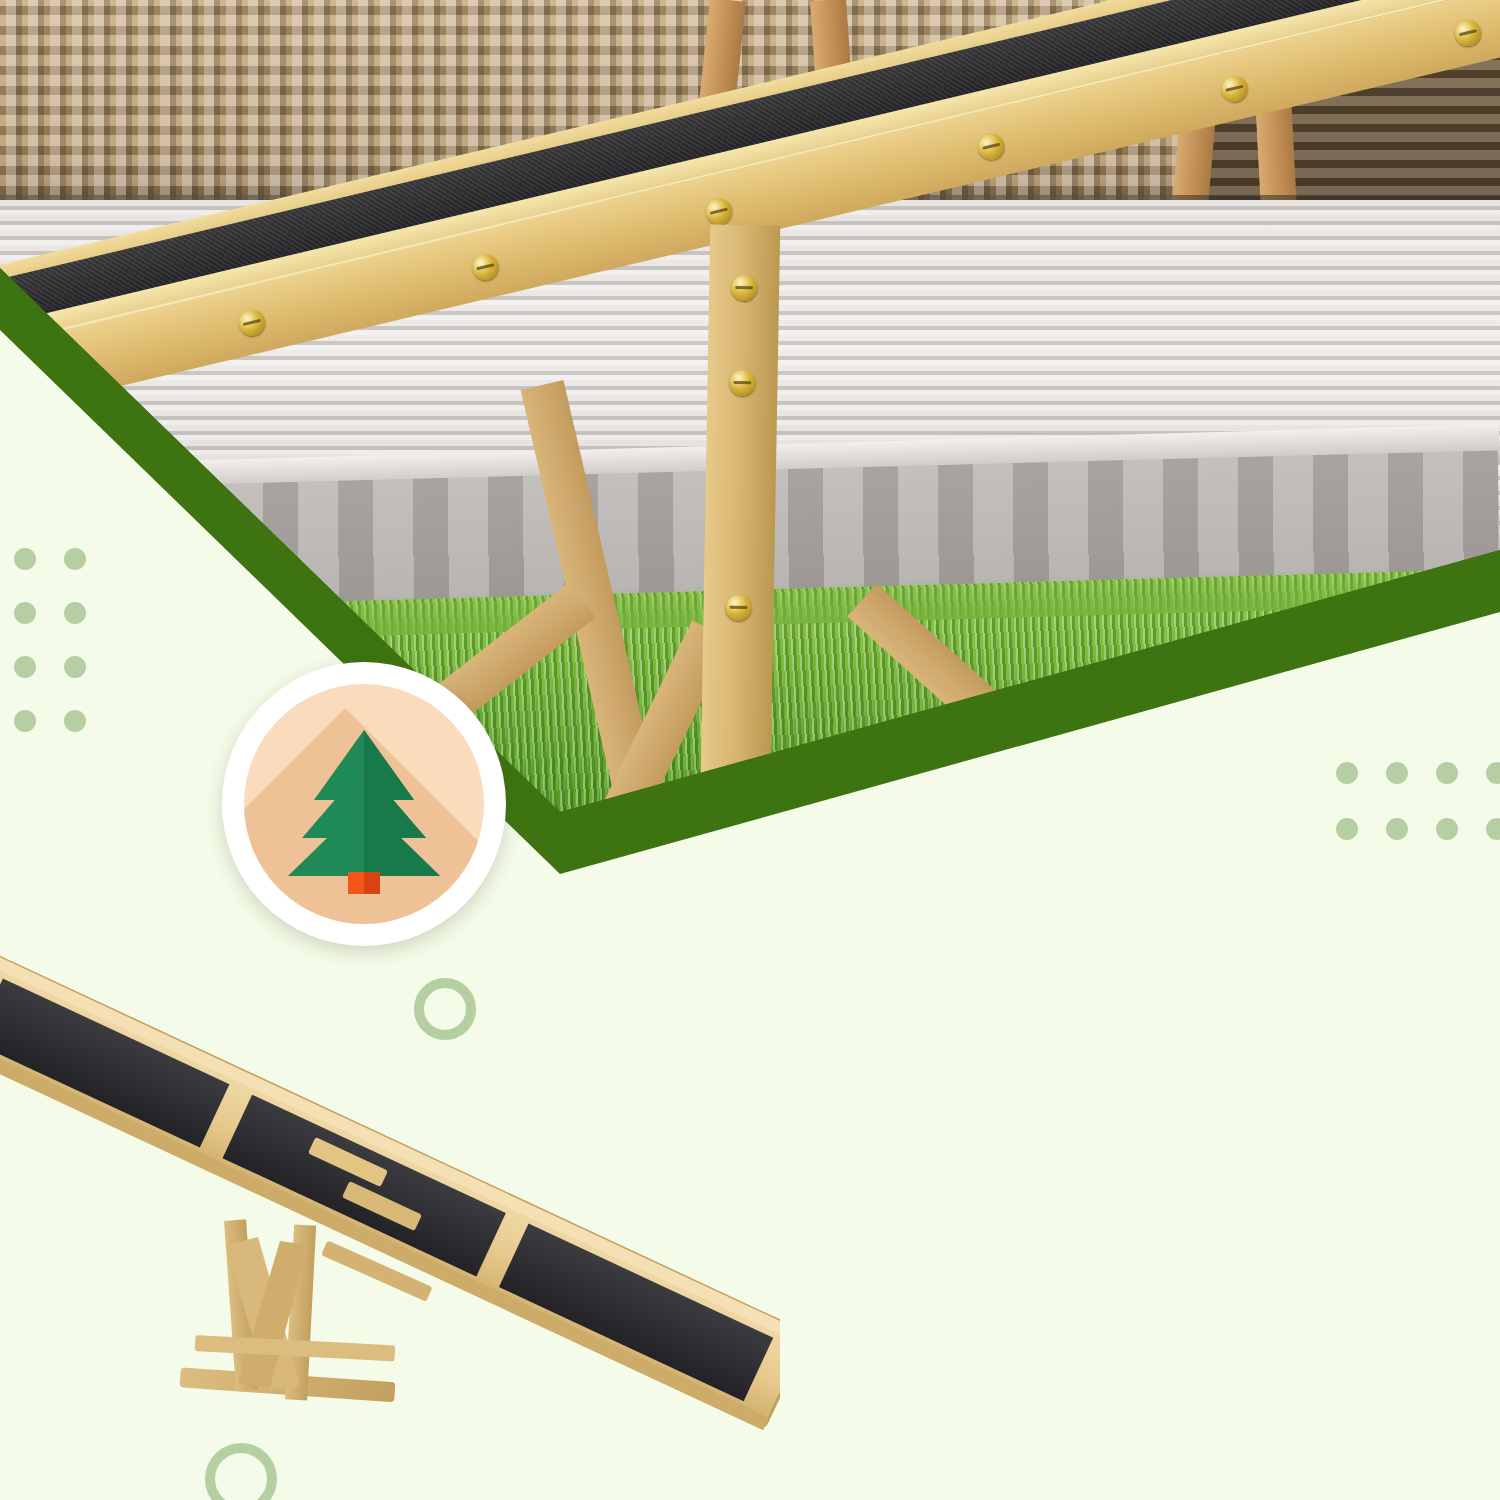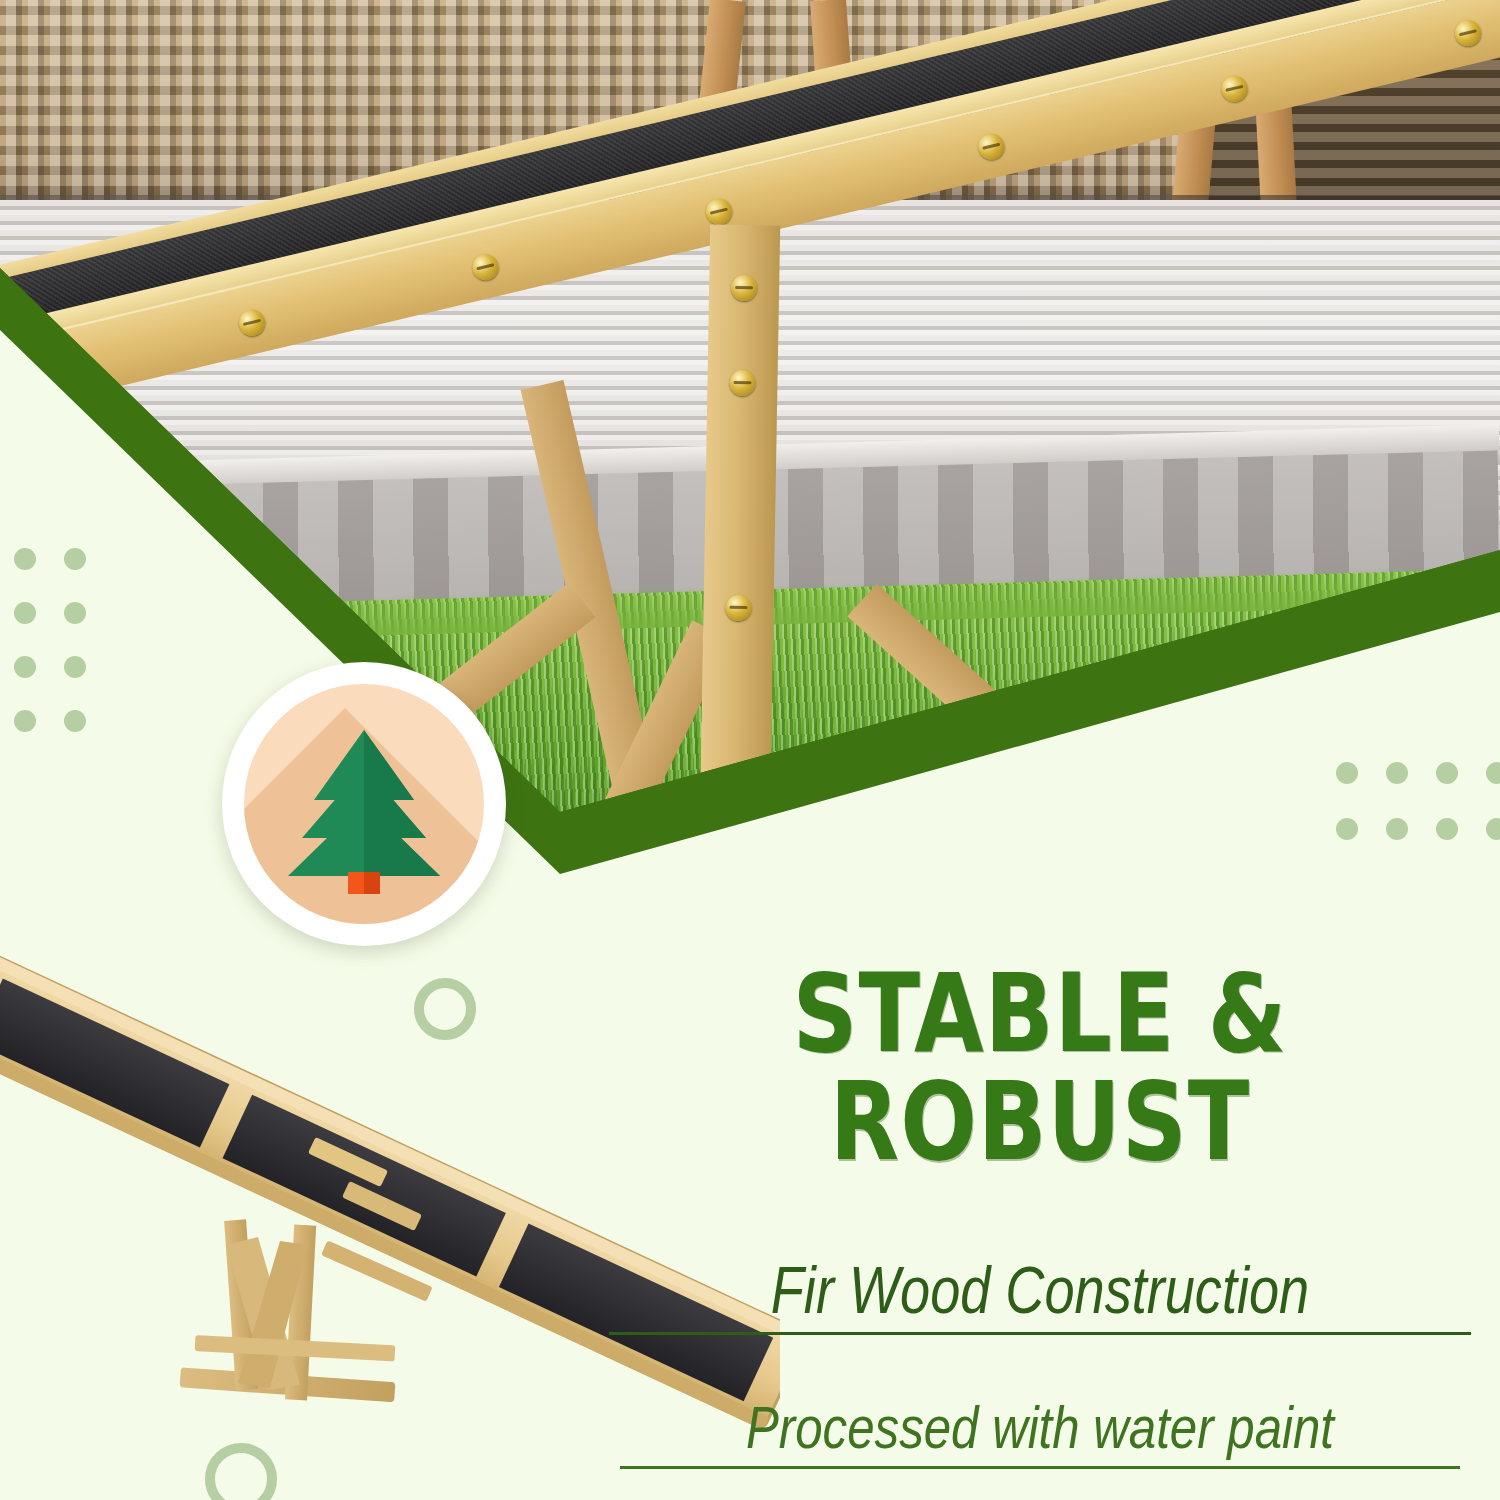--- a/index.html
+++ b/index.html
@@ -379,23 +379,14 @@
       <rect x="-60" y="250" width="900" height="12" fill="#f4e0b4"></rect>
       <rect x="-60" y="342" width="900" height="14" fill="#cdab68"></rect>
     </g>
 
     <g>
       <rect x="318" y="268" width="80" height="18" rx="3" fill="#e3c583" transform="rotate(25 358 277)"></rect>
       <rect x="352" y="312" width="80" height="18" rx="3" fill="#d9b977" transform="rotate(25 392 321)"></rect>
     </g>
   </svg>
 
-  <div id="copy">
-    <div id="headline">STABLE &amp; ROBUST</div>
-
-    <div class="sub" id="sub1">Fir Wood Construction</div>
-    <div class="sub-rule" id="rule1"></div>
-
-    <div class="sub" id="sub2">Processed with water paint</div>
-    <div class="sub-rule" id="rule2"></div>
-  </div>
 
 </div>
 
 </body></html>

